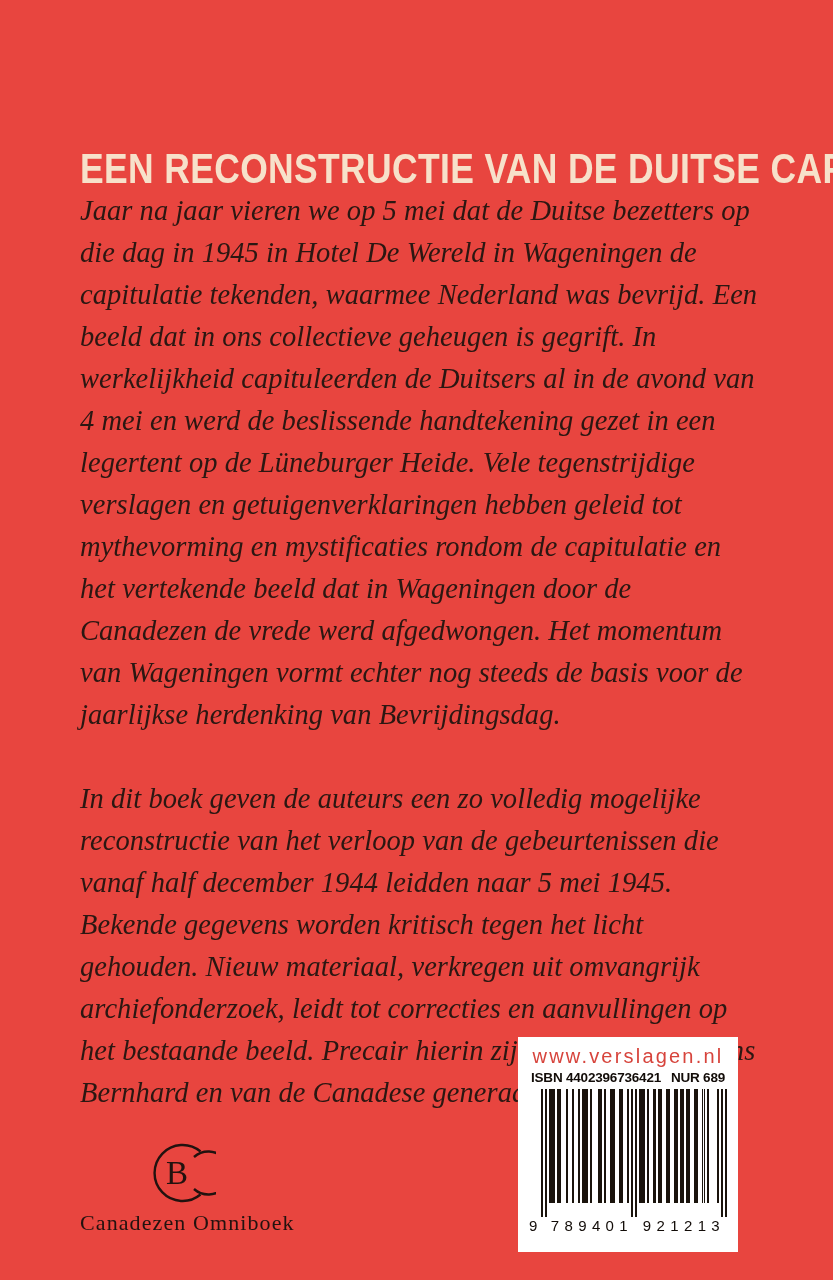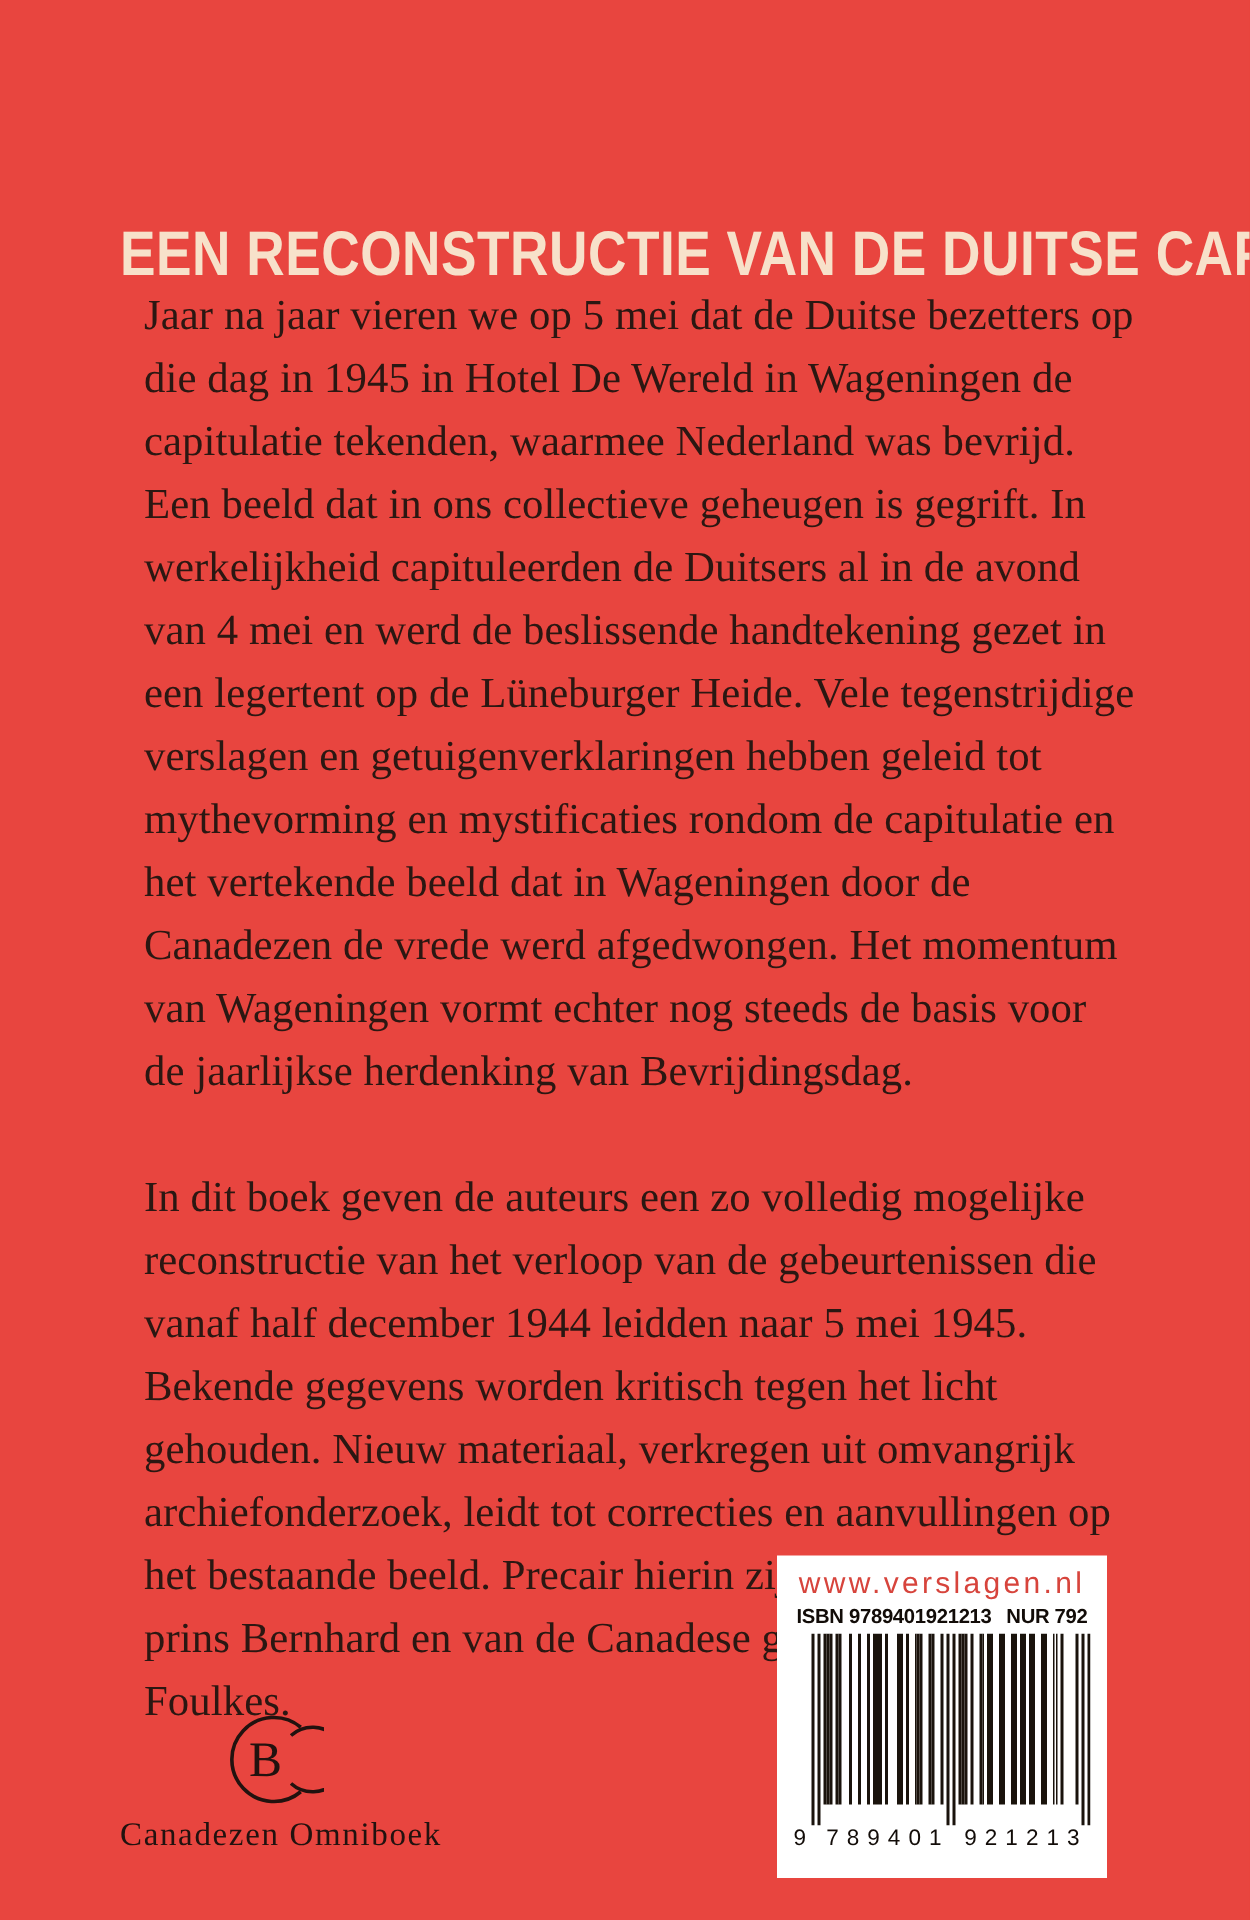--- a/index.html
+++ b/index.html
@@ -47,21 +47,22 @@
     left: 80px;
     top: 190px;
     width: 678px;
     color: #2b1712;
     font-family: "Liberation Serif", serif;
     font-size: 28.5px;
     line-height: 42px;
     letter-spacing: 0.05px;
   }
   #bodycopy p {
-    margin: 0 0 42px 16px;
+    margin: 0 0 42px 0;
+    font-style: italic;
   }
   #bodycopy p:last-child {
     margin-bottom: 0;
   }
 
   
   #publisher {
     position: absolute;
     left: 80px;
     top: 1142px;
@@ -162,22 +163,22 @@
         <path d="M56 15 A21.5 21.5 0 1 1 56 47" fill="none" stroke="#22120f" stroke-width="2.4" stroke-linecap="butt"></path>
         <text x="39" y="42" text-anchor="middle" font-family="Liberation Serif, serif" font-size="33" fill="#22120f">B</text>
       </svg>
     </div>
     <div id="publisher-name">Canadezen Omniboek</div>
   </div>
 
   <div id="barcode-card">
     <div id="barcode-url">www.verslagen.nl</div>
     <div id="barcode-meta">
-      <span>ISBN 9789401921213</span>
-      <span>NUR 792</span>
+      <span>ISBN 4402396736421</span>
+      <span>NUR 689</span>
     </div>
     <div id="barcode-bars">
         <div class="bar guard" style="left: 12px; width: 1.91874px;"></div>
         <div class="bar guard" style="left: 15.9158px; width: 1.91874px;"></div>
         <div class="bar data" style="left: 19.8316px; width: 1.91874px;"></div>
         <div class="bar data" style="left: 21.7895px; width: 1.91874px;"></div>
         <div class="bar data" style="left: 23.7474px; width: 1.91874px;"></div>
         <div class="bar data" style="left: 27.6632px; width: 1.91874px;"></div>
         <div class="bar data" style="left: 29.6211px; width: 1.91874px;"></div>
         <div class="bar data" style="left: 37.4526px; width: 1.91874px;"></div>

